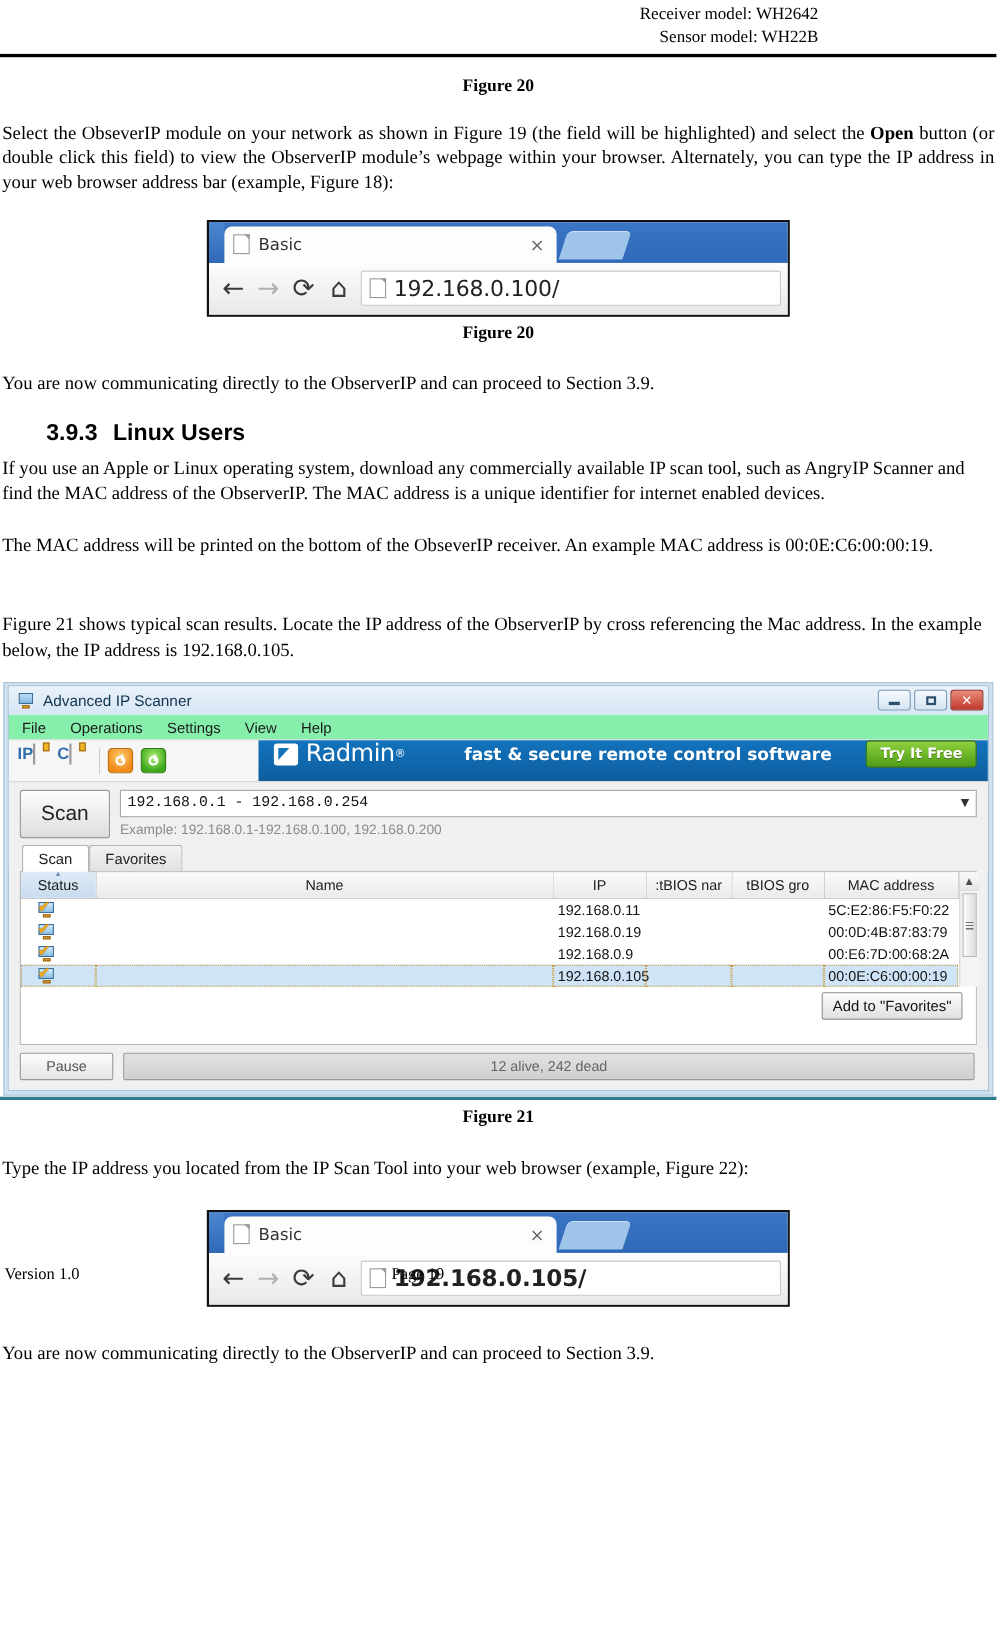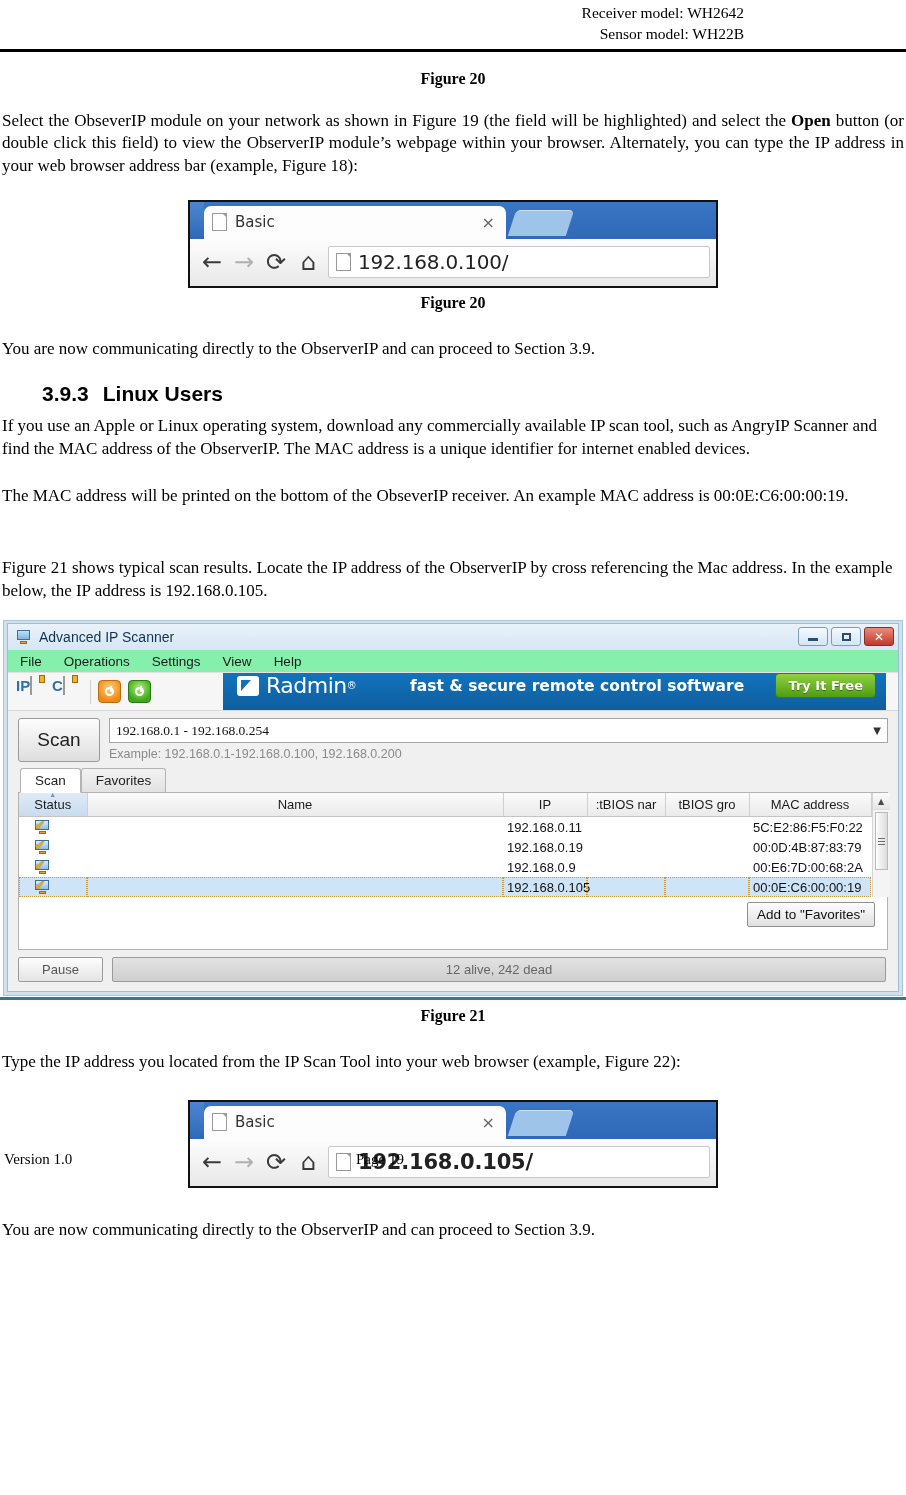--- a/index.html
+++ b/index.html
@@ -312,21 +312,21 @@
     position: relative;
     box-sizing: border-box;
   }
   .pwr .p:after {
     content: "";
     position: absolute; left: 2.5px; top: -3px;
     width: 2px; height: 6px; background: #fff;
   }
   .radmin {
     position: absolute;
-    right: 12px; top: 0; bottom: 0;
+    right: 0; top: 0; bottom: 0;
     width: 663px;
     background: linear-gradient(#1273bd, #0f5e9e);
     display: flex;
     align-items: center;
     padding: 0 10px 12px 14px;
     box-sizing: border-box;
   }
   .radmin-logo {
     width: 22px; height: 20px;
     background: #fff;
@@ -399,21 +399,21 @@
     height: 25px;
     background: #fff;
     border: 1px solid #a5a5a5;
     display: flex;
     align-items: center;
     padding: 0 6px;
     box-sizing: border-box;
   }
   .combo-val {
     flex: 1;
-    font-family: Liberation Serif, serif;
+    font-family: Liberation Mono, monospace;
     font-size: 13.5px;
     color: #111;
   }
   .combo-arrow {
     font-family: "DejaVu Sans", sans-serif;
     font-size: 10px;
     color: #333;
   }
   .hint {
     font-family: "Liberation Sans", sans-serif;

